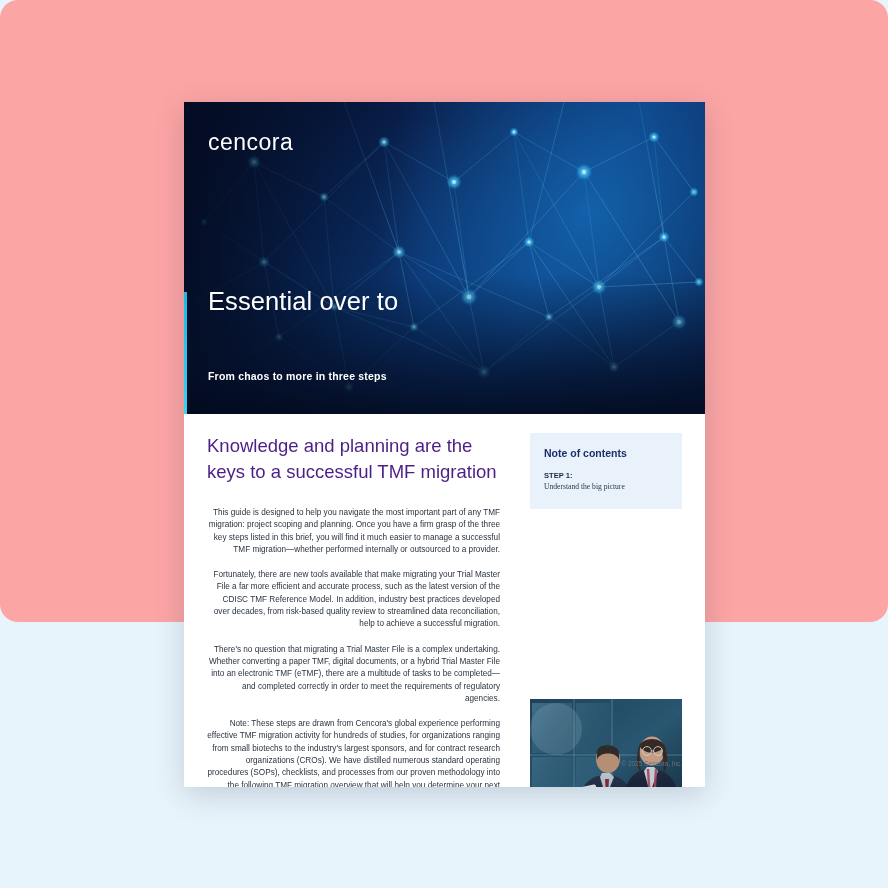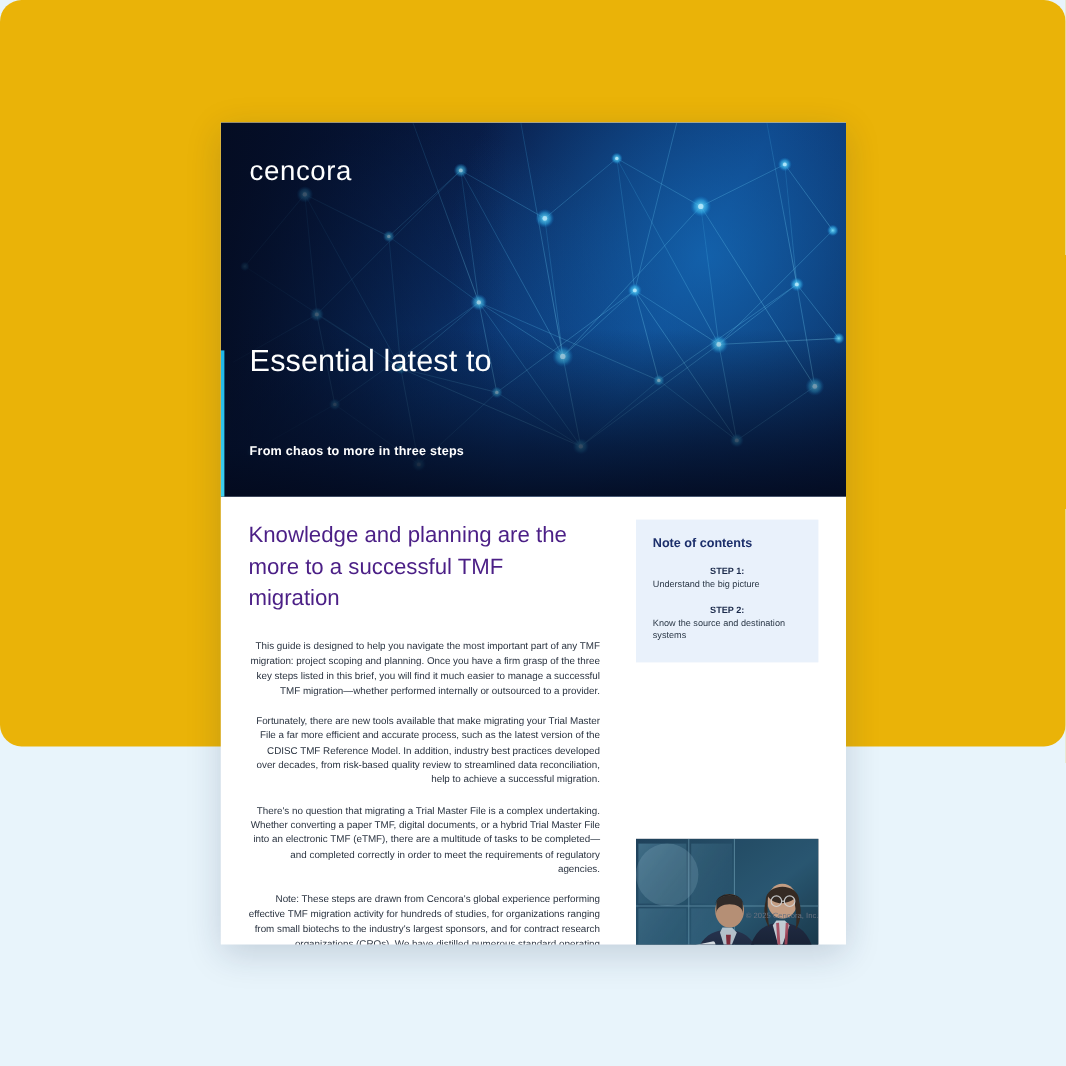--- a/index.html
+++ b/index.html
@@ -9,21 +9,21 @@
     height: 888px;
     overflow: hidden;
     background: #e8f4fb;
     font-family: "Liberation Sans", sans-serif;
   }
 
   #page {
     position: relative;
     width: 888px;
     height: 622px;
-    background: #eab308;
+    background: #fca5a5;
     border-radius: 18px;
   }
 
   
   .sheet {
     position: absolute;
     left: 184px;
     top: 102px;
     width: 521px;
     height: 685px;
@@ -150,27 +150,27 @@
     font-weight: 700;
     margin: 0 0 12px 0;
   }
   .toc-item { margin-bottom: 11px; }
   .toc-item:last-child { margin-bottom: 0; }
   .toc-step {
     color: #1b2a4a;
     font-size: 7.6px;
     font-weight: 700;
     margin: 0 0 2px 0;
-    text-align: center;
   }
   .toc-desc {
     color: #2a3746;
     font-size: 7.6px;
     line-height: 10.6px;
     margin: 0;
+    font-family: Liberation Serif, serif;
   }
 
   
   .photo {
     position: absolute;
     left: 346px;
     top: 285px;
     width: 152px;
     height: 114px;
     overflow: hidden;
@@ -284,52 +284,48 @@
         </g>
       </svg>
 
       <div class="hero-fade-left"></div>
       <div class="hero-fade-bottom"></div>
       <div class="hero-accent"></div>
 
       <div class="logo">cencora</div>
 
       <div class="hero-title">
-        <div>Essential latest to</div>
+        <div>Essential over to</div>
       </div>
 
       <div class="hero-sub">From chaos to more in three steps</div>
     </div>
 
     <div class="body-wrap">
 
       <div class="col-left">
         <h1 class="headline">
           <span>Knowledge and planning are the</span><br>
-          <span>more to a successful TMF migration</span>
+          <span>keys to a successful TMF migration</span>
         </h1>
 
         <p class="para">This guide is designed to help you navigate the most important part of any TMF migration: project scoping and planning. Once you have a firm grasp of the three key steps listed in this brief, you will find it much easier to manage a successful TMF migration—whether performed internally or outsourced to a provider.</p>
         <p class="para">Fortunately, there are new tools available that make migrating your Trial Master File a far more efficient and accurate process, such as the latest version of the CDISC TMF Reference Model. In addition, industry best practices developed over decades, from risk-based quality review to streamlined data reconciliation, help to achieve a successful migration.</p>
         <p class="para">There's no question that migrating a Trial Master File is a complex undertaking. Whether converting a paper TMF, digital documents, or a hybrid Trial Master File into an electronic TMF (eTMF), there are a multitude of tasks to be completed—and completed correctly in order to meet the requirements of regulatory agencies.</p>
         <p class="para">Note: These steps are drawn from Cencora's global experience performing effective TMF migration activity for hundreds of studies, for organizations ranging from small biotechs to the industry's largest sponsors, and for contract research organizations (CROs). We have distilled numerous standard operating procedures (SOPs), checklists, and processes from our proven methodology into the following TMF migration overview that will help you determine your next steps.</p>
       </div>
 
       <div class="toc">
         <div class="toc-title">Note of contents</div>
 
         <div class="toc-item">
           <div class="toc-step">STEP 1:</div>
           <div class="toc-desc">Understand the big picture</div>
         </div>
 
-        <div class="toc-item">
-          <div class="toc-step">STEP 2:</div>
-          <div class="toc-desc">Know the source and destination systems</div>
-        </div>
 
       </div>
 
       <div class="photo">
         <svg width="152" height="114" viewBox="0 0 152 114">
           <defs>
             <linearGradient id="bgWall" x1="0" y1="0" x2="1" y2="1">
               <stop offset="0%" stop-color="#22455e"></stop>
               <stop offset="55%" stop-color="#2d5c77"></stop>
               <stop offset="100%" stop-color="#16303f"></stop>

